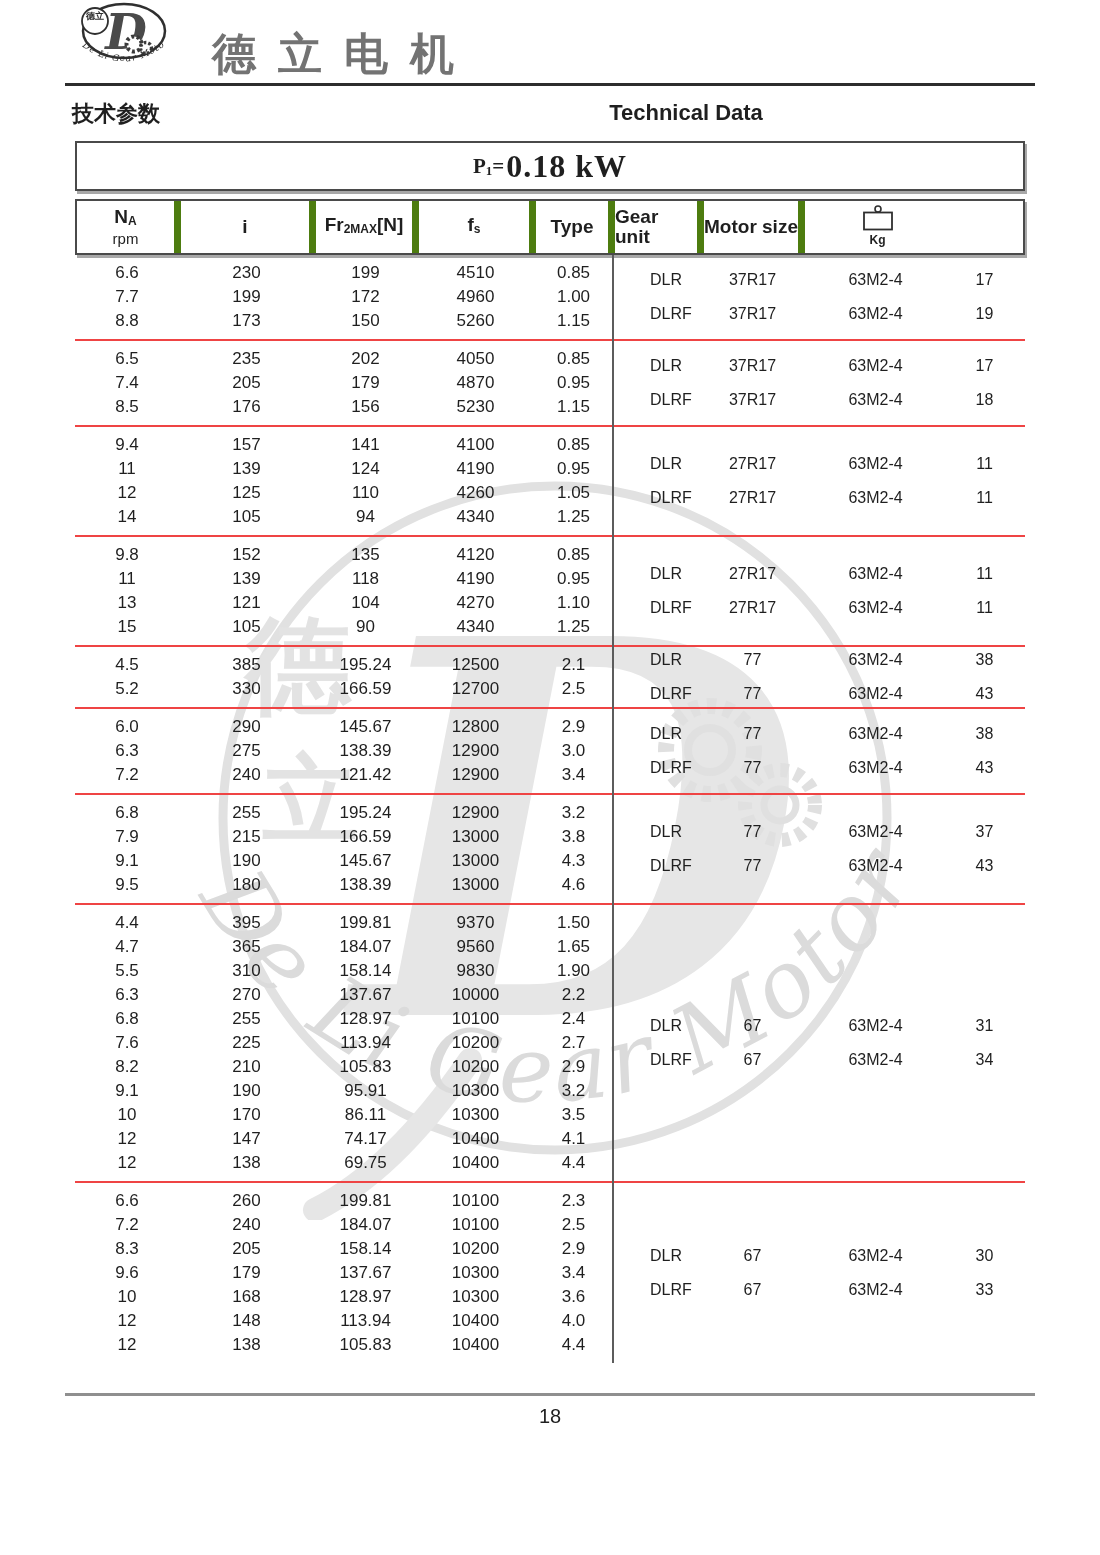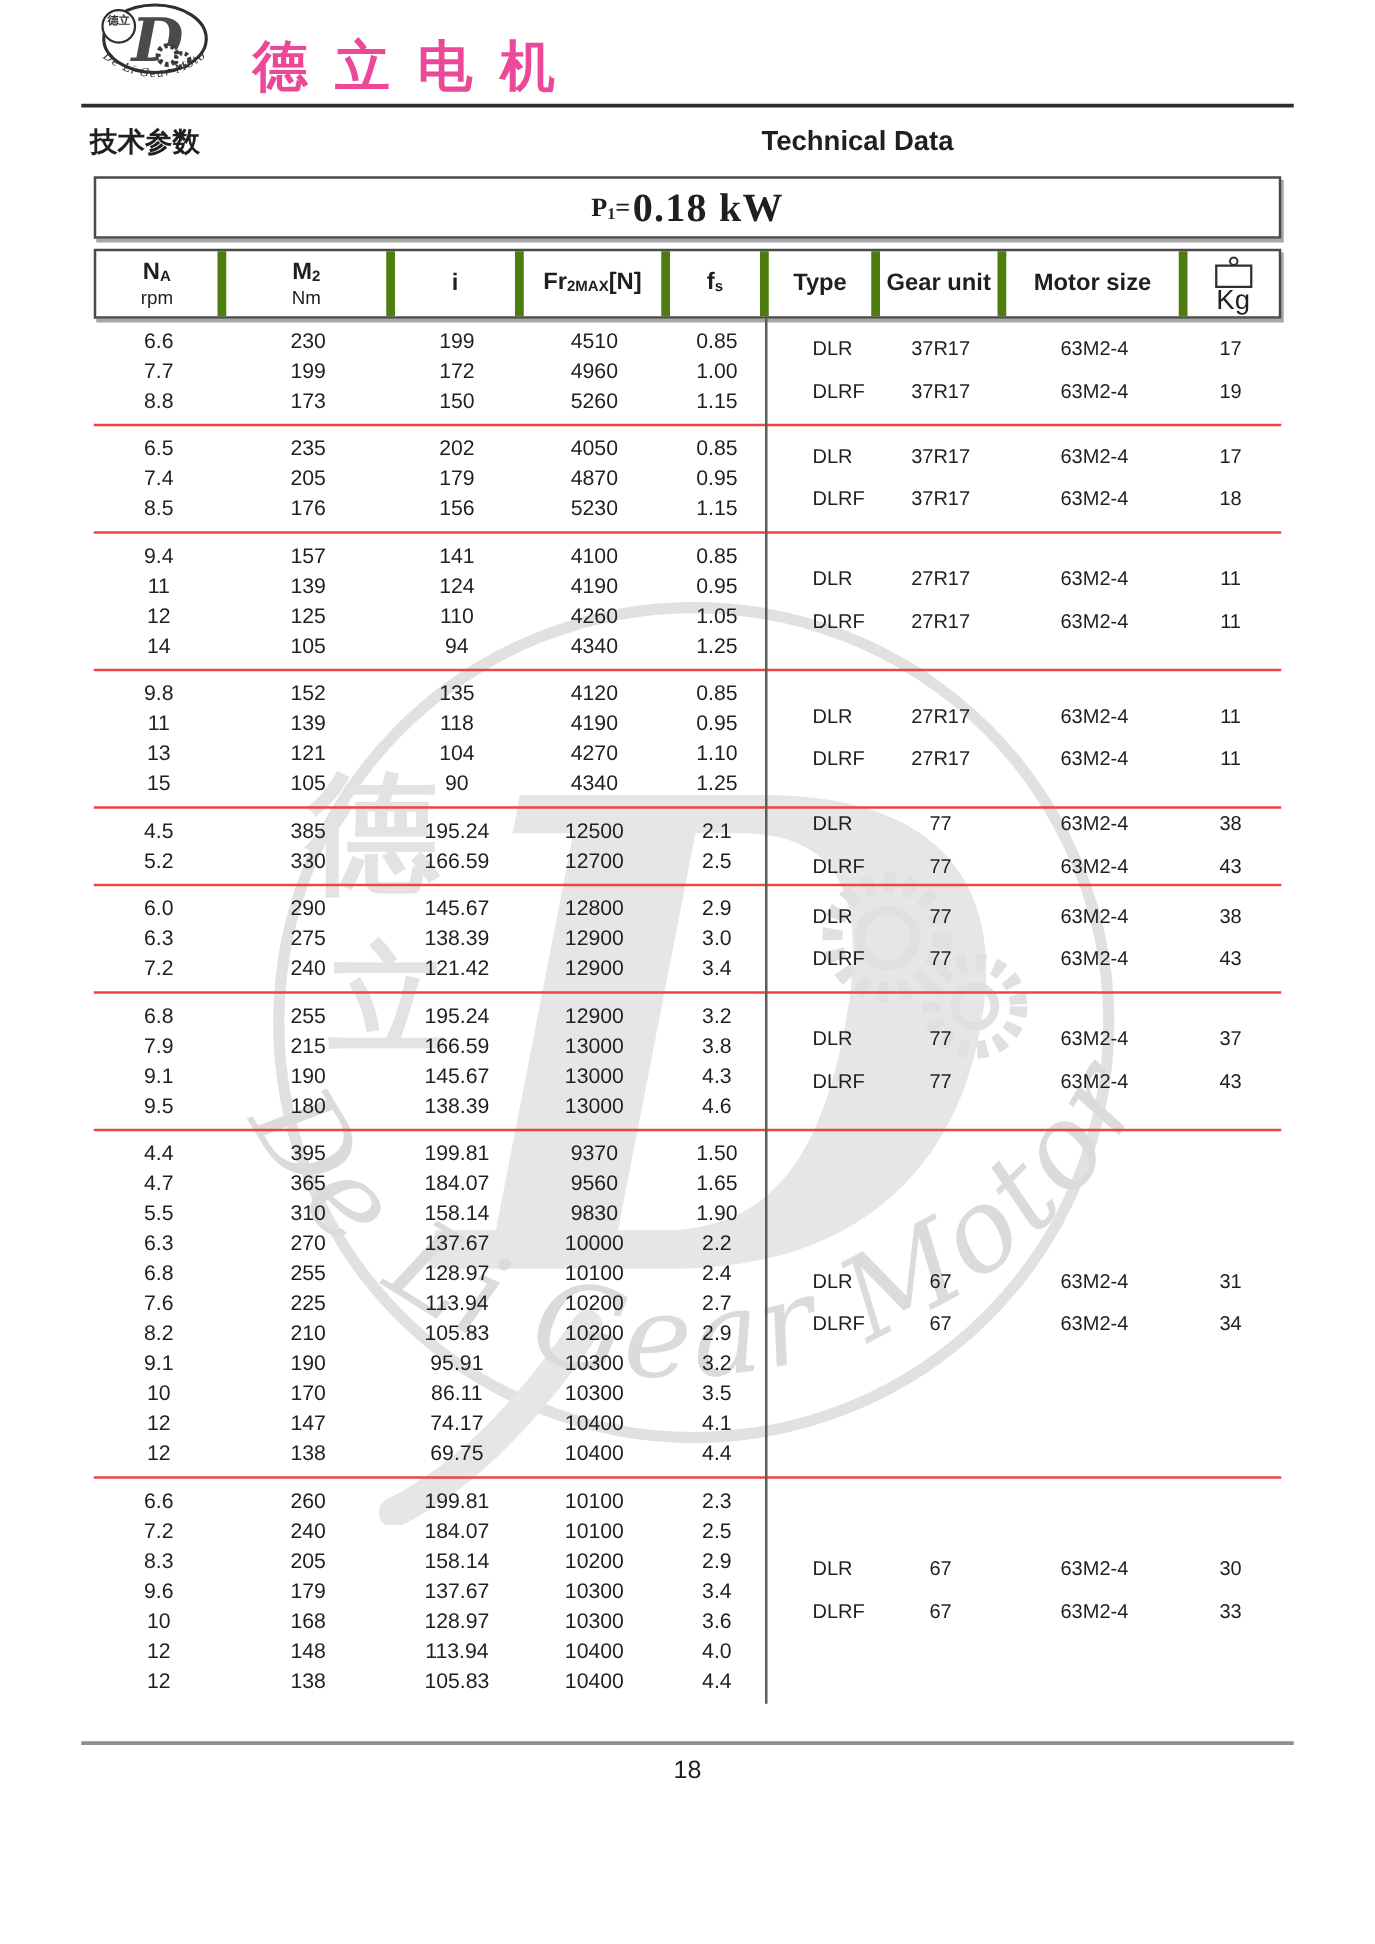--- a/index.html
+++ b/index.html
@@ -4,21 +4,21 @@
 <style>
   html,body{margin:0;padding:0;background:#ffffff;}
   .page{position:relative;width:1100px;height:1555px;background:#ffffff;overflow:hidden;
         font-family:"Liberation Sans",sans-serif;color:#1f1f1f;}
   .content{position:relative;z-index:2;}
   
   .watermark{position:absolute;left:165px;top:440px;z-index:1;pointer-events:none;}
   
   .brand-row{display:flex;align-items:flex-end;padding:44px 0 0 70px;height:76px;box-sizing:border-box;}
   .brand-title{font-family:"DejaVu Serif",serif;font-weight:bold;font-size:44px;line-height:44px;
-               letter-spacing:22px;margin-left:24px;color:#ec4899;}
+               letter-spacing:22px;margin-left:34px;color:#737373;}
   .head-rule{height:3px;background:#2d2d2d;margin:7px 65px 0 65px;}
   .section-row{position:relative;margin:13px 65px 0 65px;height:30px;}
   .section-cn{position:absolute;left:7px;top:0;font-size:22px;font-weight:bold;}
   .section-en{position:absolute;left:602px;top:1px;transform:translateX(-50%);font-size:22px;font-weight:bold;margin-left:19px;}
   
   .power-box{margin:12px 0 0 75px;width:950px;height:50px;box-sizing:border-box;
              border:2px solid #4a4a4a;box-shadow:2px 3px 0 #a8a8a8;
              display:flex;align-items:center;justify-content:center;background:transparent;font-family:Liberation Serif, serif;}
   .p-prefix{font-size:21px;font-weight:bold;}
   .p-prefix sub{font-size:13px;font-weight:bold;vertical-align:-2px;}
@@ -26,21 +26,21 @@
   
   .thead{margin:8px 0 0 75px;width:950px;height:56px;box-sizing:border-box;
          border:2px solid #4a4a4a;box-shadow:2px 3px 0 #a8a8a8;
          display:grid;grid-template-columns:104px 135px 103px 117px 79px 89px 101px 145px 73px;}
   .th{display:flex;flex-direction:column;align-items:center;justify-content:center;
       border-right:7px solid #4d7c0f;font-weight:bold;font-size:19px;line-height:20px;}
   .th:last-child{border-right:none;}
   .th sub{font-size:12px;font-weight:bold;vertical-align:-2px;}
   .th .h-unit{font-size:15px;font-weight:normal;line-height:16px;}
   .th-kg{justify-content:center;}
-  .th-kg .h-unit{font-size:22px;font-weight:normal;line-height:18px;}
+  .th-kg .h-unit{font-size:12px;font-weight:bold;line-height:18px;}
   
   .tbody{position:relative;margin-left:75px;width:950px;}
   .vline{position:absolute;left:537px;top:0;bottom:0;width:2px;background:#5c5c5c;}
   .group{display:flex;align-items:stretch;}
   .group + .group{border-top:2px solid #ef4444;}
   .g-left{width:538px;padding:6px 0;box-sizing:border-box;}
   .g-row{display:grid;grid-template-columns:104px 135px 103px 117px 79px;height:24px;align-items:center;}
   .g-row .cell{text-align:center;font-size:17px;}
   .g-right{width:412px;display:flex;flex-direction:column;justify-content:center;gap:9px;box-sizing:border-box;}
   .v-row{display:grid;grid-template-columns:89px 101px 145px 73px;height:25px;align-items:center;font-size:16px;}
@@ -104,24 +104,20 @@
       <span class="p-prefix"><span>P</span><sub>1</sub><span>=</span></span>
       <span class="p-value">0.18 kW</span>
     </div>
 
     <div class="thead">
       <div class="th">
         <div><span>N</span><sub>A</sub></div>
         <div class="h-unit">rpm</div>
       </div>
       <div class="th">
-        <div><span>M</span><sub>2</sub></div>
-        <div class="h-unit">Nm</div>
-      </div>
-      <div class="th">
         <div>i</div>
       </div>
       <div class="th">
         <div><span>Fr</span><sub>2MAX</sub><span>[N]</span></div>
       </div>
       <div class="th">
         <div><span>f</span><sub>s</sub></div>
       </div>
       <div class="th">
         <div>Type</div>

